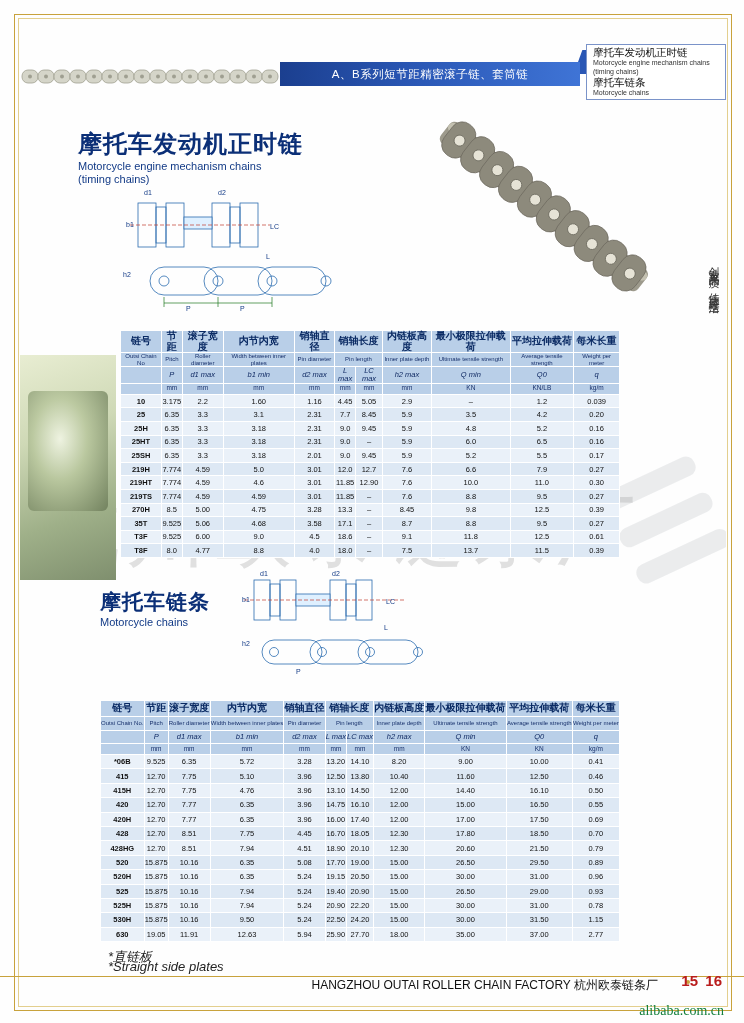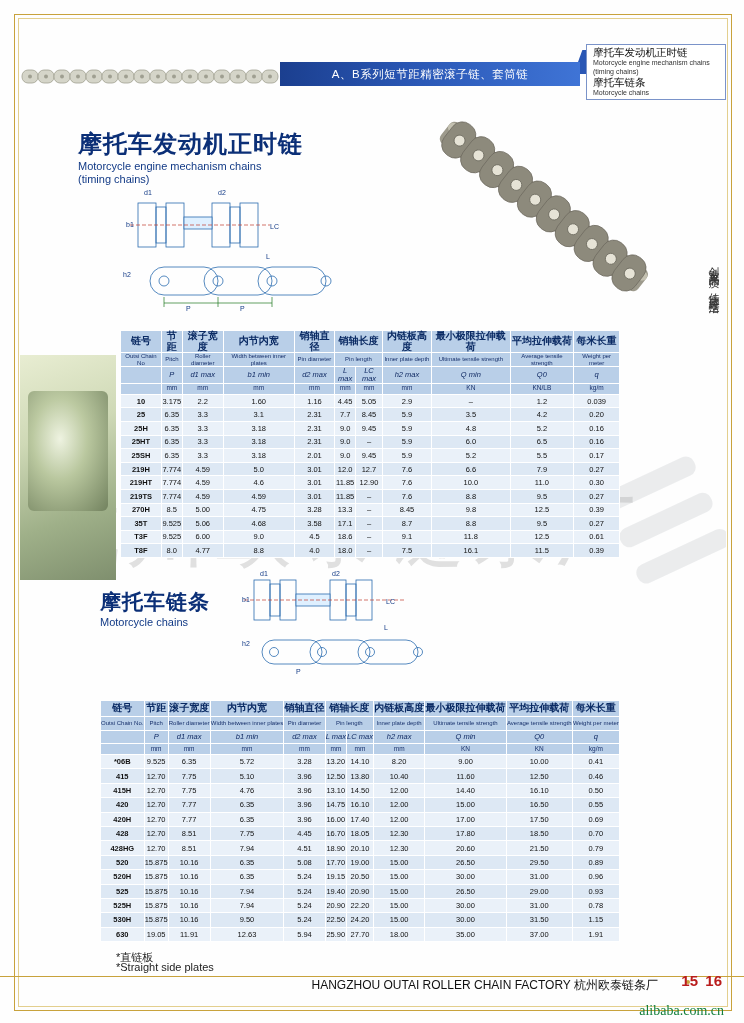--- a/index.html
+++ b/index.html
@@ -65,21 +65,21 @@
   thead tr.r4 th{height:10px;font-size:6.5px;color:#17306b;}
   tbody td{height:12.6px;font-size:7.5px;background:#eaf1f9;}
   tbody tr:nth-child(even) td{background:#dde8f4;}
   tbody td.first{font-weight:bold;}
   #table1{left:120px;top:330px;width:500px;}
   #table2{left:100px;top:700px;width:520px;}
   #table2 thead tr.r1 th{height:15px;}
   #table2 tbody td{height:13.4px;}
 
   
-  .foot{position:absolute;left:116px;top:952px;font-size:11px;color:#222;line-height:10px;}
+  .foot{position:absolute;left:108px;top:952px;font-size:13px;color:#222;line-height:10px;font-style:italic;}
   .footer-line{position:absolute;left:0;right:0;top:976px;height:1px;background:#c8a23c;}
   .factory{position:absolute;right:86px;top:977px;font-size:12px;color:#111;}
   .pageno{position:absolute;right:26px;top:972px;font-size:15px;font-weight:bold;color:#b91c1c;}
   .pagedot{position:absolute;right:54px;top:980px;width:4px;height:4px;background:#c8a23c;border-radius:50%;}
   .alibaba{position:absolute;right:20px;bottom:4px;font-size:14px;color:#15803d;font-family:"Liberation Serif",serif;}
 </style>
 </head>
 <body>
 
 <div class="page">
@@ -446,21 +446,21 @@
         </tr>
         <tr>
           <td class="first">T8F</td>
           <td>8.0</td>
           <td>4.77</td>
           <td>8.8</td>
           <td>4.0</td>
           <td>18.0</td>
           <td>–</td>
           <td>7.5</td>
-          <td>16.1</td>
+          <td>13.7</td>
           <td>11.5</td>
           <td>0.39</td>
         </tr>
       </tbody>
   </table>
 
   <div class="head2">
     <div class="h-cn">摩托车链条</div>
     <div class="h-en">Motorcycle chains</div>
   </div>
@@ -714,21 +714,21 @@
           <td class="first">630</td>
           <td>19.05</td>
           <td>11.91</td>
           <td>12.63</td>
           <td>5.94</td>
           <td>25.90</td>
           <td>27.70</td>
           <td>18.00</td>
           <td>35.00</td>
           <td>37.00</td>
-          <td>1.91</td>
+          <td>2.77</td>
         </tr>
       </tbody>
   </table>
 
   <div class="foot">
     <div>*直链板</div>
     <div>*Straight side plates</div>
   </div>
 
   <div class="footer-line"></div>

